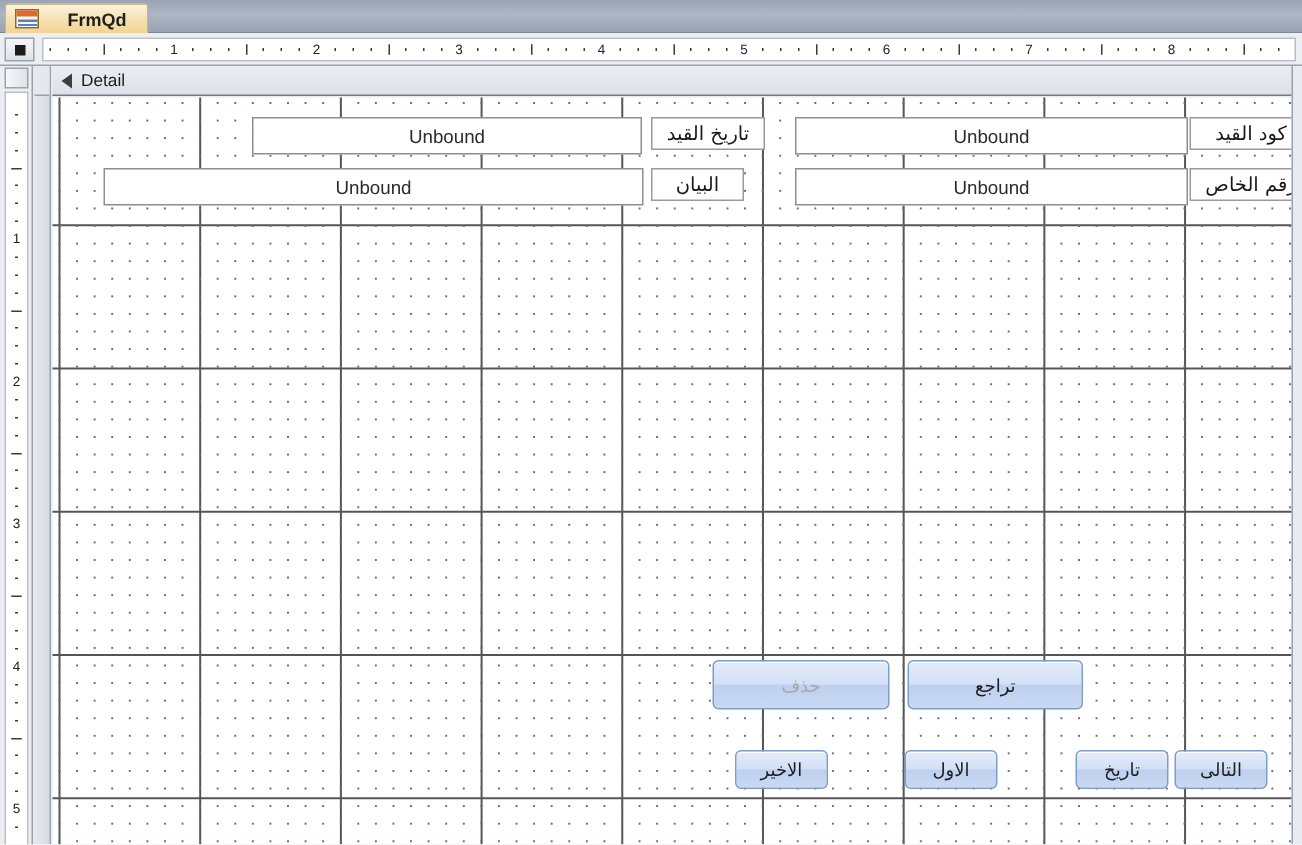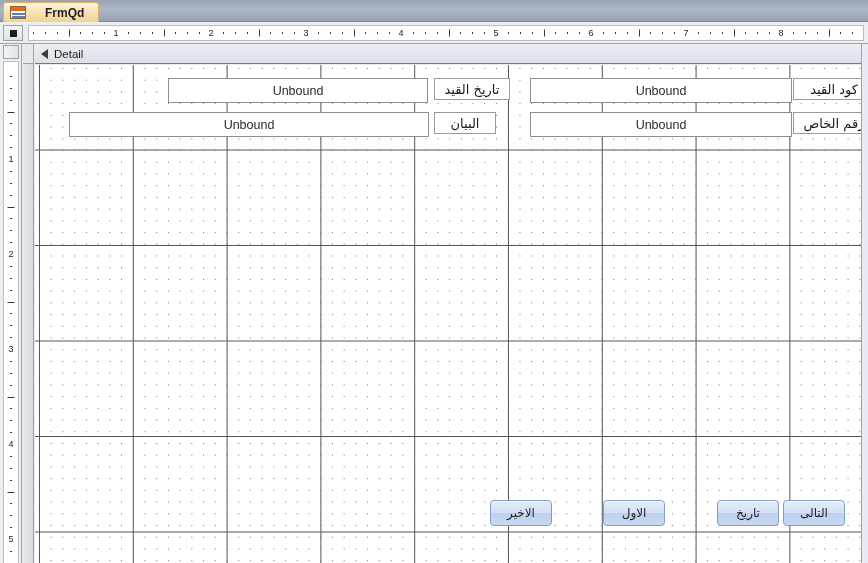--- a/index.html
+++ b/index.html
@@ -374,20 +374,26 @@
         </div>
         <div class="ctl text-ctl" style="left: 133px; top: 13px; width: 260px; height: 25px;">
           <span>Unbound</span>
         </div>
         <div class="ctl text-ctl" style="left: 495px; top: 47px; width: 262px; height: 25px;">
           <span>Unbound</span>
         </div>
         <div class="ctl text-ctl" style="left: 34px; top: 47px; width: 360px; height: 25px;">
           <span>Unbound</span>
         </div>
+        <div class="ctl btn-ctl" style="left: 570px; top: 375px; width: 117px; height: 33px;">
+          <span>تراجع</span>
+        </div>
+        <div class="ctl btn-ctl disabled" style="left: 440px; top: 375px; width: 118px; height: 33px;">
+          <span>حذف</span>
+        </div>
         <div class="ctl btn-ctl" style="left: 748px; top: 435px; width: 62px; height: 26px;">
           <span>التالى</span>
         </div>
         <div class="ctl btn-ctl" style="left: 682px; top: 435px; width: 62px; height: 26px;">
           <span>تاريخ</span>
         </div>
         <div class="ctl btn-ctl" style="left: 568px; top: 435px; width: 62px; height: 26px;">
           <span>الاول</span>
         </div>
         <div class="ctl btn-ctl" style="left: 455px; top: 435px; width: 62px; height: 26px;">

